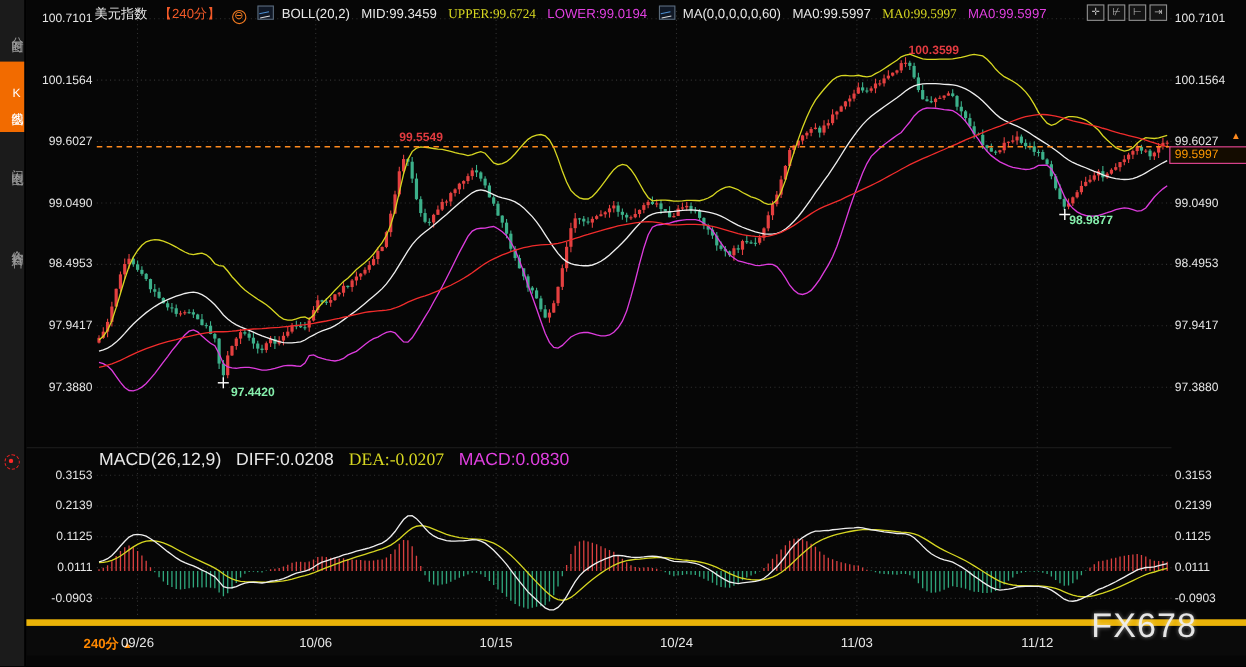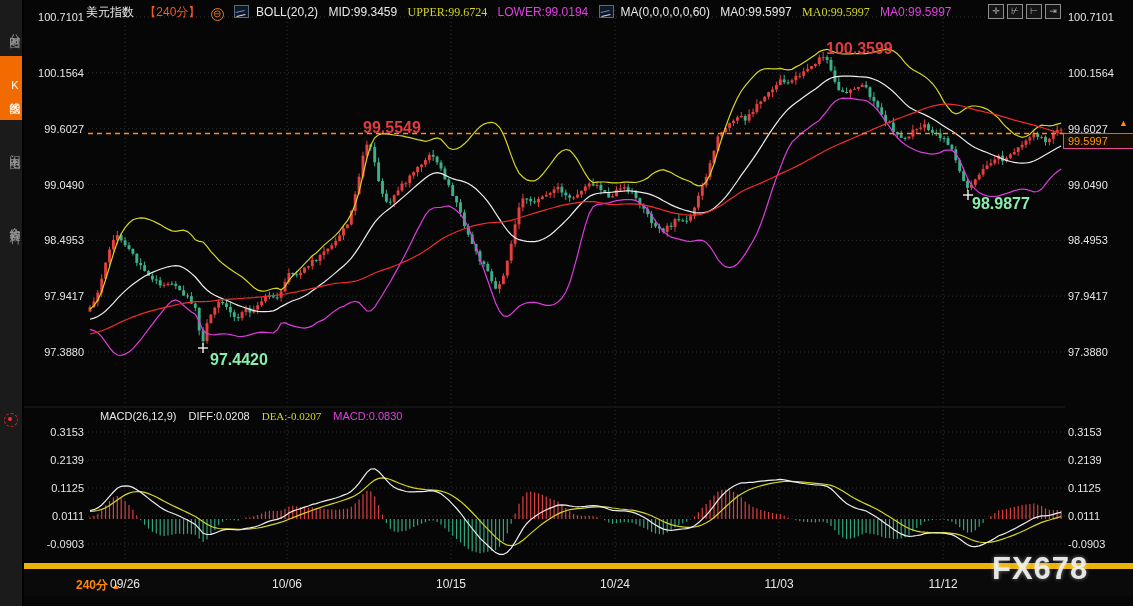--- a/index.html
+++ b/index.html
@@ -24,40 +24,40 @@
            font-size:10px;line-height:10px;text-align:center;vertical-align:-1px;margin-right:6px;}
   
   #win-icons{position:absolute;right:72px;top:4px;display:flex;gap:3px;}
   .win-ic{width:14px;height:13px;border:1px solid #8f8f8f;background:#141414;color:#b5b5b5;
           font-size:9px;line-height:12px;text-align:center;cursor:pointer;}
   
   .axis-label{position:absolute;font-size:11px;color:#e6e6e6;height:12px;line-height:12px;}
   .axis-label.l{left:30px;width:54px;text-align:right;}
   .axis-label.r{left:1068px;width:60px;text-align:left;}
   
-  .anno{position:absolute;font-size:16px;font-weight:bold;}
+  .anno{position:absolute;font-size:11px;font-weight:bold;}
   .anno.red{color:#e23b40;} .anno.green{color:#86efac;}
   #price-box{position:absolute;left:1063px;top:133px;width:66px;height:14px;border:1px solid #ec4899;
              background:#140c00;color:#ff9900;font-size:11px;line-height:14px;padding-left:4px;}
   #axis-arrow{position:absolute;left:1119px;top:118px;color:#ff8a1e;font-size:9px;}
   
-  #macd-header{position:absolute;left:100px;top:410px;font-size:11px;white-space:nowrap;}
+  #macd-header{position:absolute;left:90px;top:410px;font-size:16px;white-space:nowrap;}
   #macd-header span{margin-right:9px;}
   
   #xaxis{position:absolute;left:24px;top:563px;width:1109px;height:27px;background:#0a0a0a;border-top:6px solid #eab308;}
   .date-label{position:absolute;top:8px;transform:translateX(-50%);color:#e6e6e6;font-size:12px;font-weight:normal;}
   #period-label{position:absolute;left:52px;top:8px;color:#ff8800;font-size:12px;font-weight:bold;cursor:pointer;}
   #period-label .tri{font-size:9px;}
   
   #footer{position:absolute;left:24px;bottom:0;width:1109px;height:16px;background:#101010;border-top:1px solid #3a3a3a;display:flex;}
   .ftab{height:16px;line-height:16px;padding:0 9px;font-size:11px;color:#c0c0c0;border-right:1px solid #333;
         background:#121212;cursor:pointer;white-space:nowrap;}
   .ftab.active{background:#f26f00;color:#fff;}
   .ftab.vip{color:#ff7a00;}
-  #watermark{position:absolute;left:992px;top:551px;font-size:31px;font-weight:bold;color:rgba(238,238,238,.95);
+  #watermark{position:absolute;left:992px;top:551px;font-size:31px;font-weight:normal;color:rgba(238,238,238,.95);
              letter-spacing:1px;text-shadow:0 0 4px rgba(255,255,255,.45);}
 </style>
 </head>
 <body>
 
 <div id="app">
   <svg id="chart-svg" width="1133" height="606">
       <line x1="88" y1="17" x2="1065" y2="17" stroke="#303030" stroke-width="1" stroke-dasharray="1 3"></line>
       <line x1="88" y1="72.8350139971698" x2="1065" y2="72.8350139971698" stroke="#303030" stroke-width="1" stroke-dasharray="1 3"></line>
       <line x1="88" y1="128.67002799434104" x2="1065" y2="128.67002799434104" stroke="#303030" stroke-width="1" stroke-dasharray="1 3"></line>

